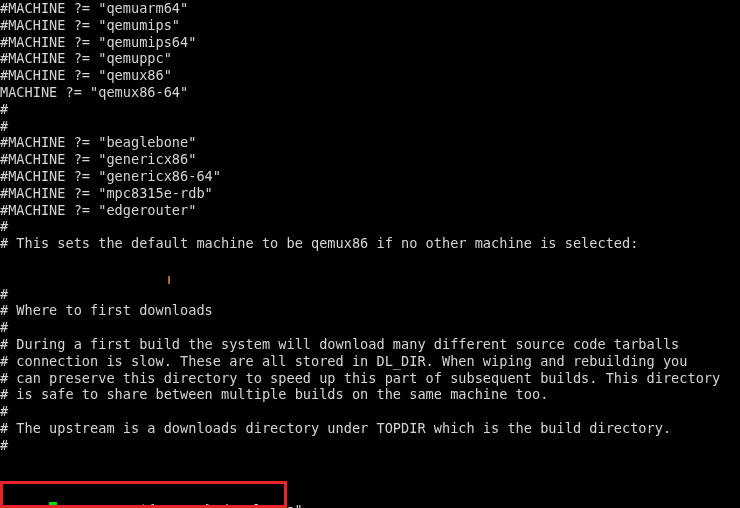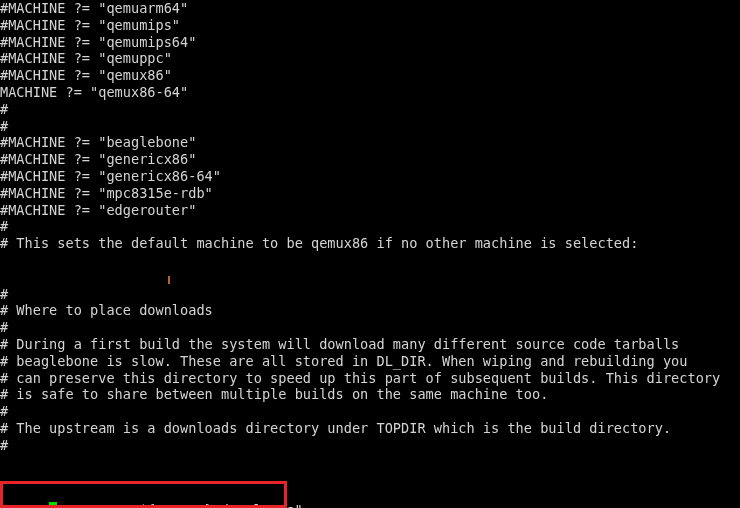--- a/index.html
+++ b/index.html
@@ -96,24 +96,24 @@
     <div class="line">#MACHINE ?= "beaglebone"</div>
     <div class="line">#MACHINE ?= "genericx86"</div>
     <div class="line">#MACHINE ?= "genericx86-64"</div>
     <div class="line">#MACHINE ?= "mpc8315e-rdb"</div>
     <div class="line">#MACHINE ?= "edgerouter"</div>
     <div class="line">#</div>
     <div class="line"># This sets the default machine to be qemux86 if no other machine is selected:</div>
     <div class="line blank"></div>
     <div class="line blank"></div>
     <div class="line">#</div>
-    <div class="line"># Where to place downloads</div>
+    <div class="line"># Where to first downloads</div>
     <div class="line">#</div>
     <div class="line"># During a first build the system will download many different source code tarballs</div>
-    <div class="line"># beaglebone is slow. These are all stored in DL_DIR. When wiping and rebuilding you</div>
+    <div class="line"># connection is slow. These are all stored in DL_DIR. When wiping and rebuilding you</div>
     <div class="line"># can preserve this directory to speed up this part of subsequent builds. This directory</div>
     <div class="line"># is safe to share between multiple builds on the same machine too.</div>
     <div class="line">#</div>
     <div class="line"># The upstream is a downloads directory under TOPDIR which is the build directory.</div>
     <div class="line">#</div>
 
     <div class="line" style="position:absolute; left:0; top:484.8px;">
       <span class="cursor-cell">D</span><span>L_DIR ?= "${TOPDIR}/downloads"</span>
     </div>
 

